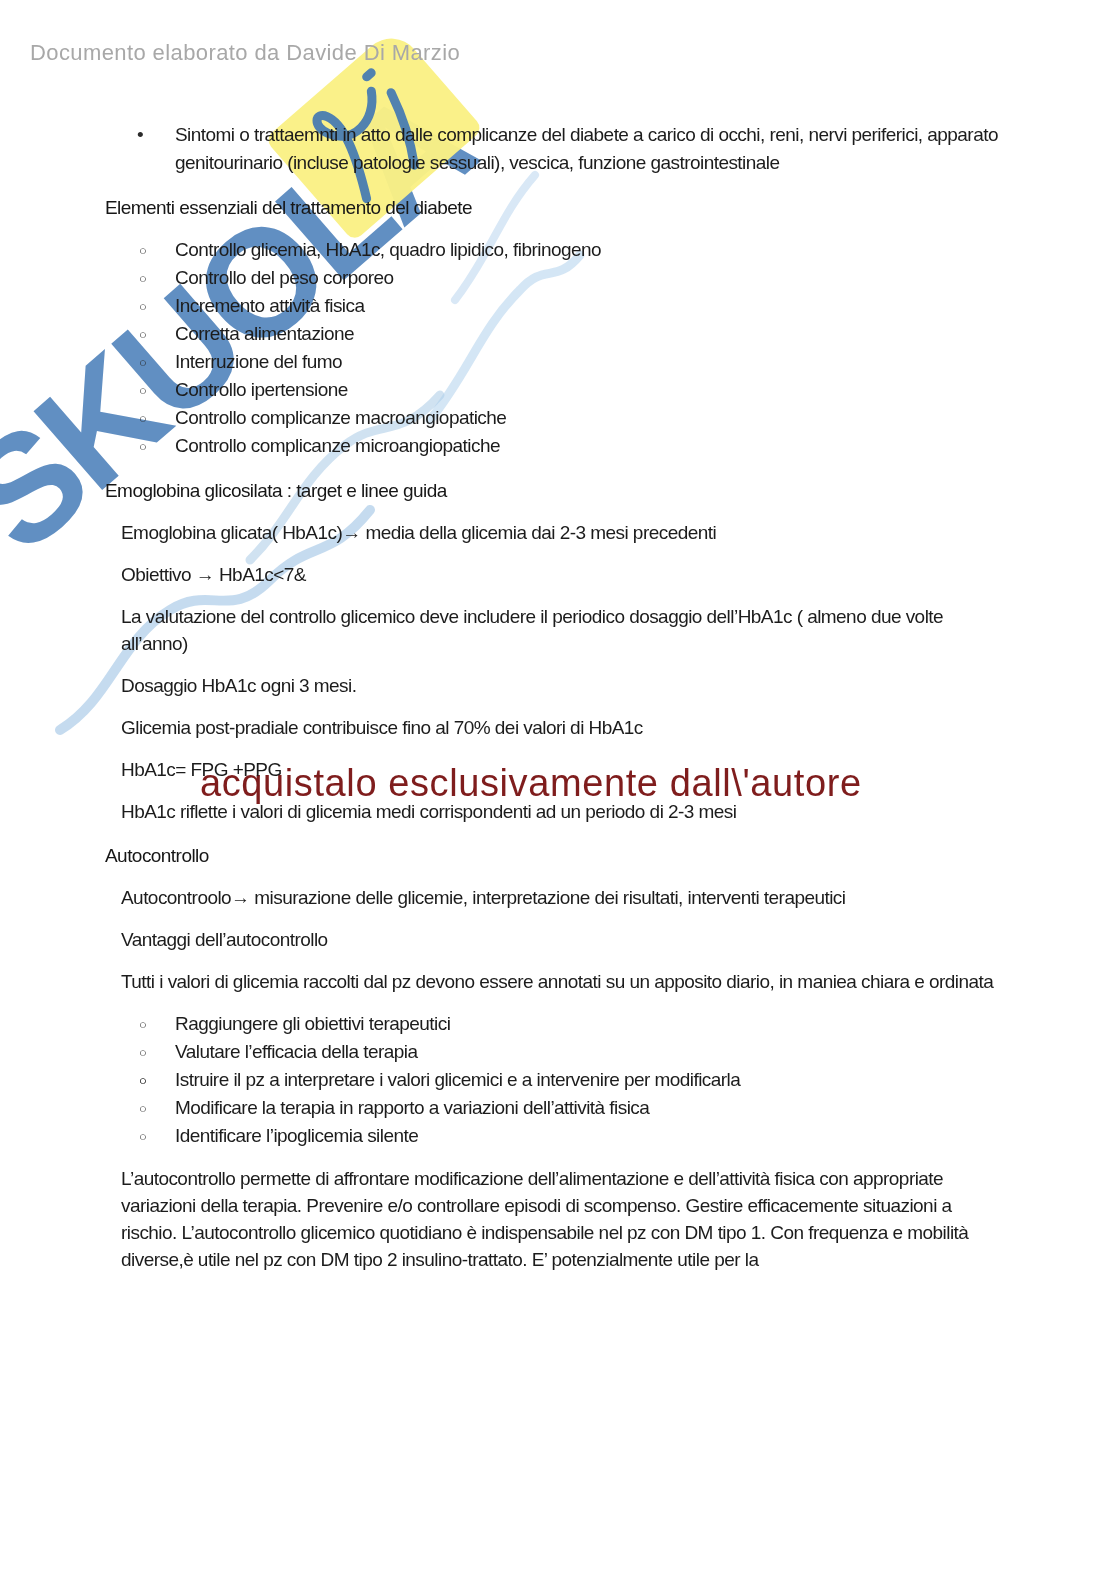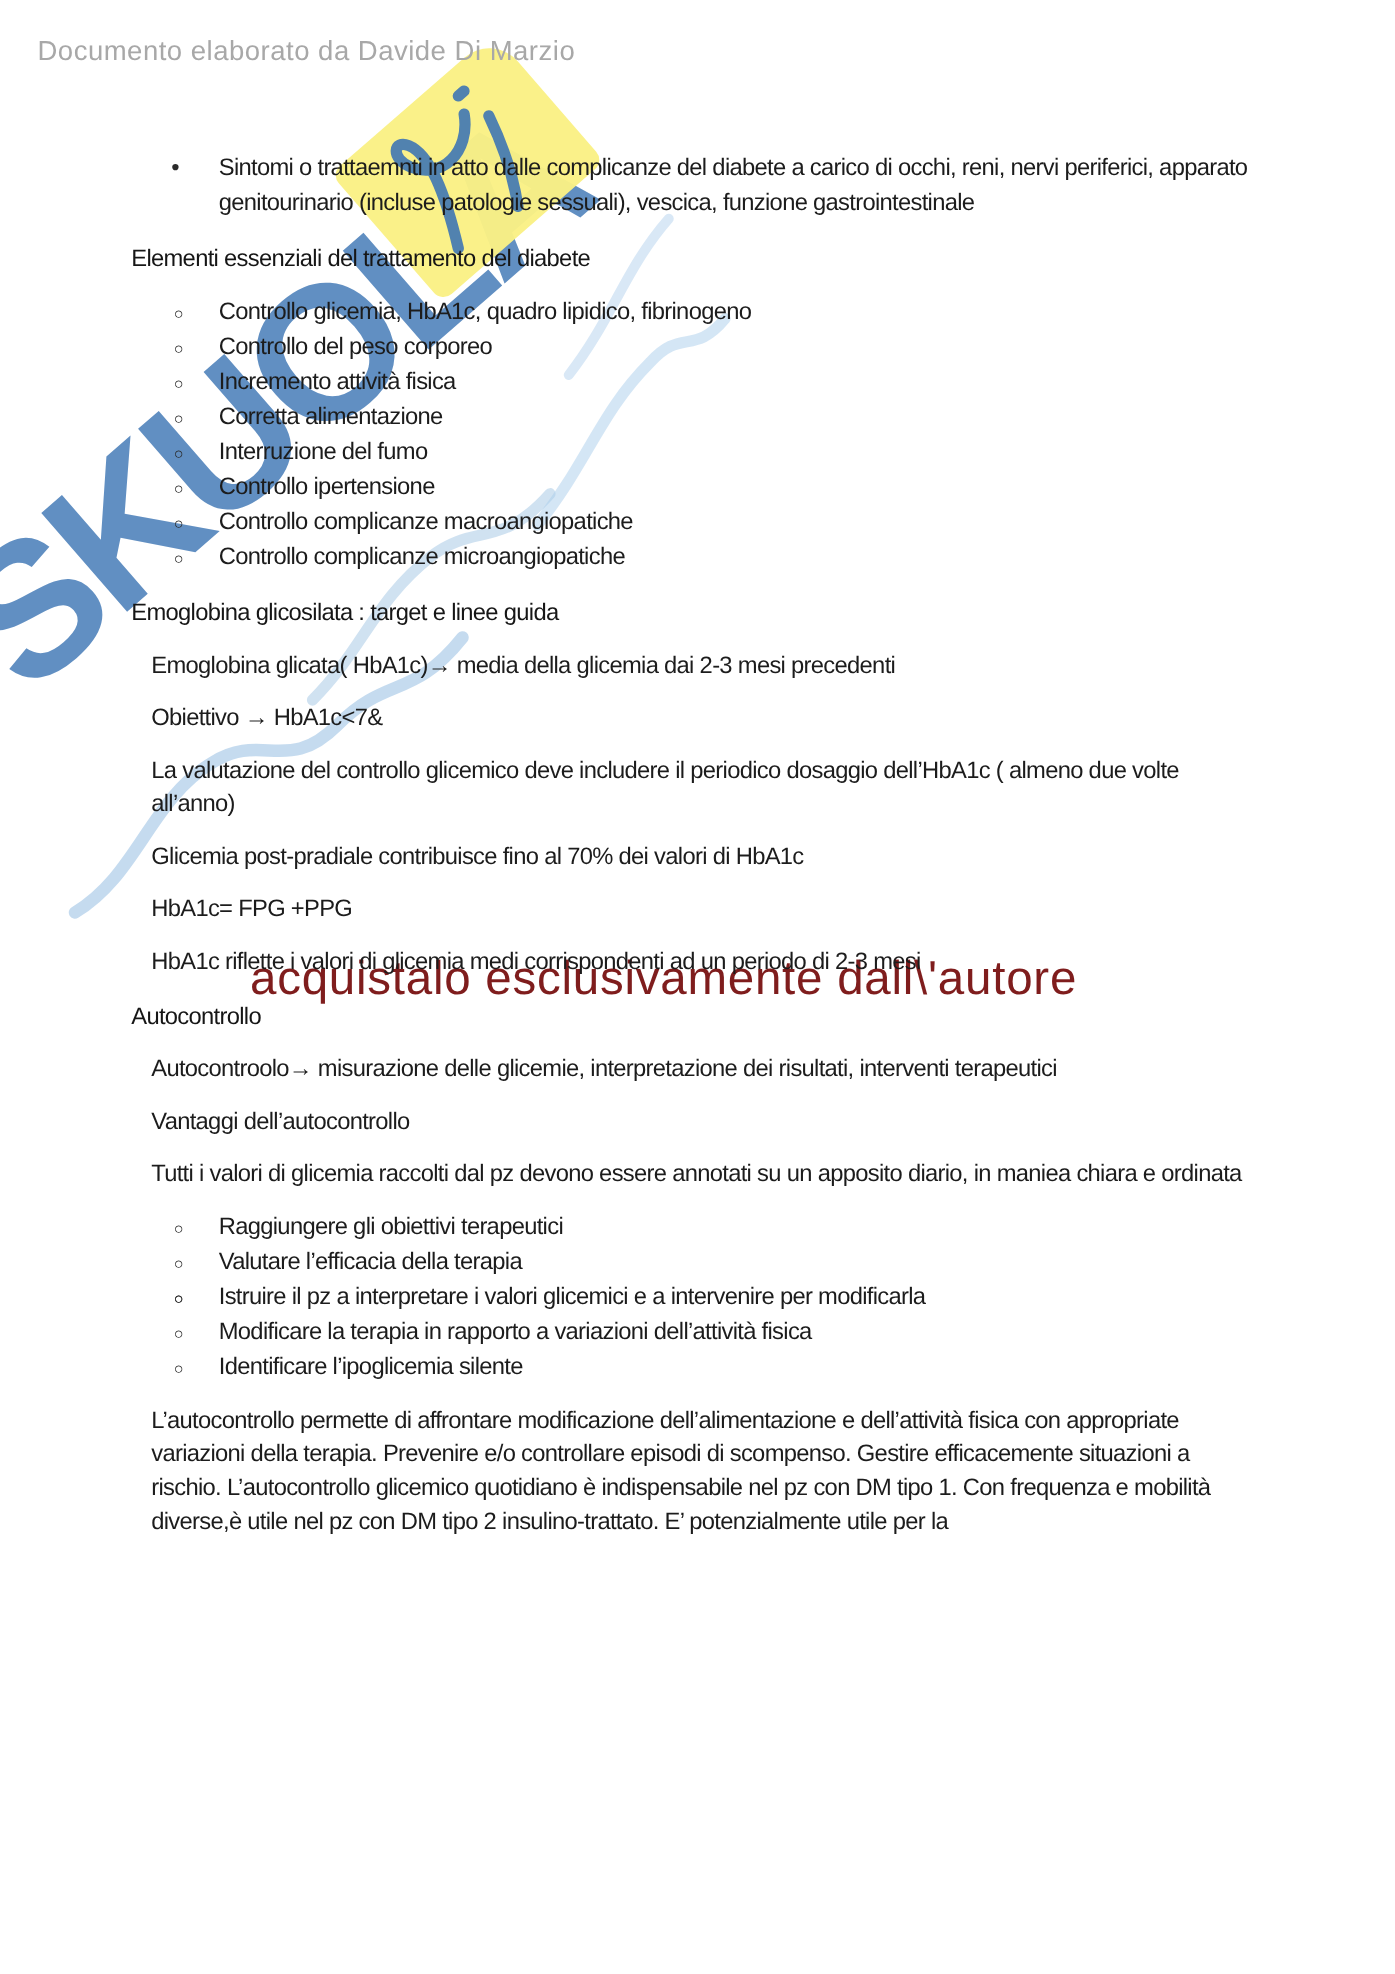--- a/index.html
+++ b/index.html
@@ -26,21 +26,21 @@
   .logo-flag{
     position:absolute;left:288px;top:66px;width:172px;height:136px;
     background:rgba(250,240,132,0.96);
     transform:rotate(-41deg);
     border-radius:10px 30px 10px 10px;
   }
   .logo-flag svg{position:absolute;left:0;top:0;}
   .logo-scripts{position:absolute;left:0;top:0;}
   
   .wm-top{
-    position:absolute;z-index:1;left:30px;top:28px;
+    position:absolute;z-index:1;left:30px;top:40px;
     font-size:22px;color:#a8a8a8;letter-spacing:0.4px;white-space:nowrap;
   }
   .wm-center{
     position:absolute;z-index:1;left:200px;top:762px;
     font-size:38px;color:#7f1d1d;letter-spacing:0.6px;white-space:nowrap;
   }
   
   .content{
     position:relative;z-index:2;
     padding:121px 96px 0 105px;
@@ -88,20 +88,21 @@
       <div class="li"><span class="marker circle">○</span><span class="li-text">Incremento attività fisica</span></div>
       <div class="li"><span class="marker circle">○</span><span class="li-text">Corretta alimentazione</span></div>
       <div class="li"><span class="marker circle">○</span><span class="li-text">Interruzione del fumo</span></div>
       <div class="li"><span class="marker circle">○</span><span class="li-text">Controllo ipertensione</span></div>
       <div class="li"><span class="marker circle">○</span><span class="li-text">Controllo complicanze macroangiopatiche</span></div>
       <div class="li"><span class="marker circle">○</span><span class="li-text">Controllo complicanze microangiopatiche</span></div>
       <h2 class="heading">Emoglobina glicosilata : target e linee guida</h2>
       <p class="para">Emoglobina glicata( HbA1c)→ media della glicemia dai 2-3 mesi precedenti</p>
       <p class="para">Obiettivo → HbA1c&lt;7&amp;</p>
       <p class="para">La valutazione del controllo glicemico deve includere il periodico dosaggio dell’HbA1c ( almeno due volte all’anno)</p>
+      <p class="para">Dosaggio HbA1c ogni 3 mesi.</p>
       <p class="para">Glicemia post-pradiale contribuisce fino al 70% dei valori di HbA1c</p>
       <p class="para">HbA1c= FPG +PPG</p>
       <p class="para">HbA1c riflette i valori di glicemia medi corrispondenti ad un periodo di 2-3 mesi</p>
       <h2 class="heading">Autocontrollo</h2>
       <p class="para">Autocontroolo→ misurazione delle glicemie, interpretazione dei risultati, interventi terapeutici</p>
       <p class="para">Vantaggi dell’autocontrollo</p>
       <p class="para">Tutti i valori di glicemia raccolti dal pz devono essere annotati su un apposito diario, in maniea chiara e ordinata</p>
       <div class="li"><span class="marker circle">○</span><span class="li-text">Raggiungere gli obiettivi terapeutici</span></div>
       <div class="li"><span class="marker circle">○</span><span class="li-text">Valutare l’efficacia della terapia</span></div>
       <div class="li"><span class="marker circle">○</span></div>

